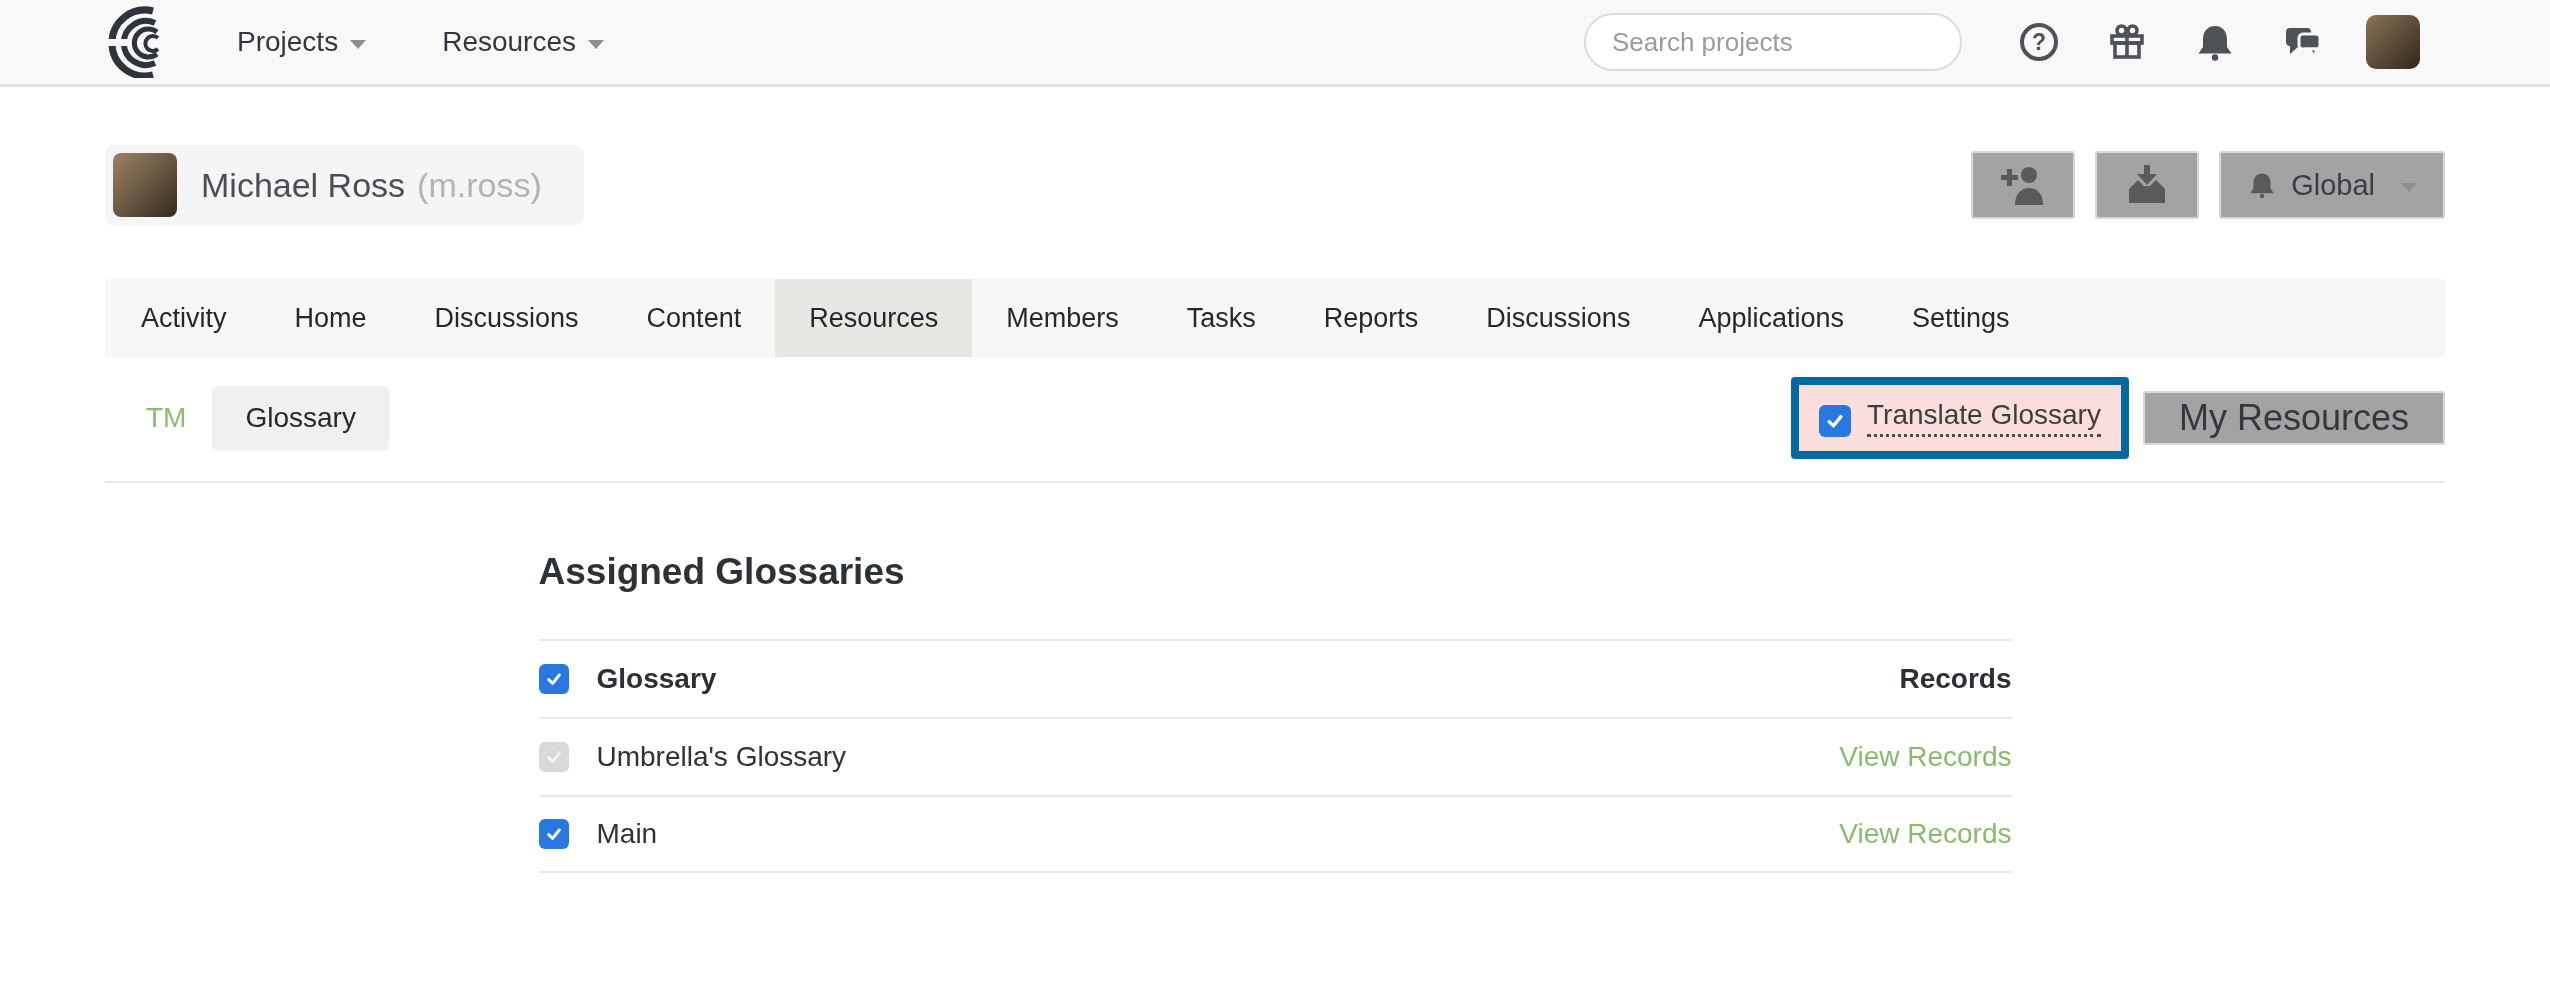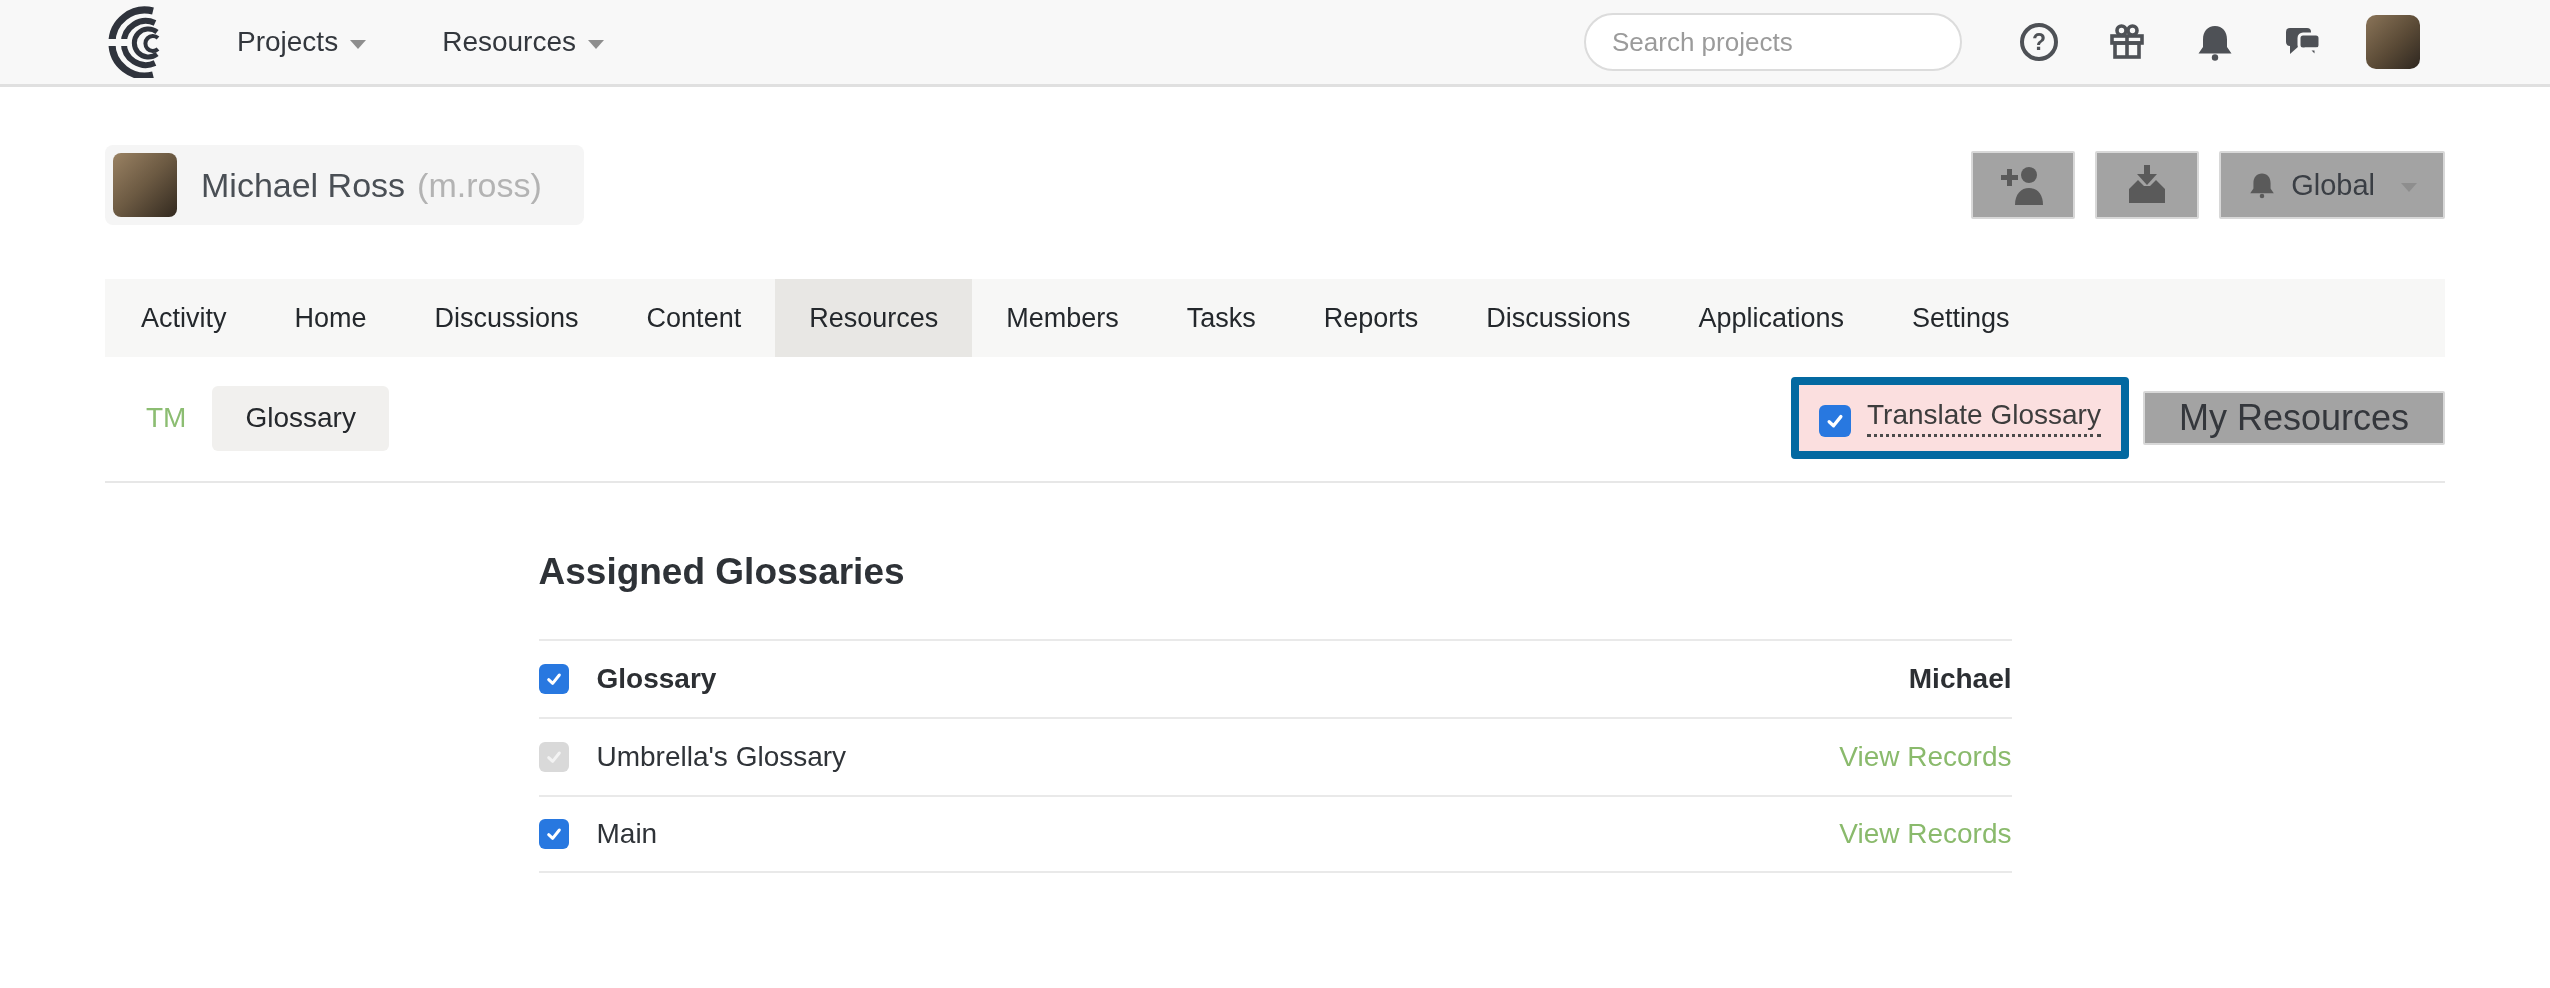--- a/index.html
+++ b/index.html
@@ -226,21 +226,21 @@
 
     <div class="gl-table">
 
       <div class="gl-row">
         <div class="checkbox">
           <svg width="20" height="20" viewBox="0 0 30 30">
             <polyline points="7,16 13,21.5 23,9" fill="none" stroke="#fff" stroke-width="4.5" stroke-linecap="round" stroke-linejoin="round"></polyline>
           </svg>
         </div>
         <span class="gl-name bold">Glossary</span>
-        <span class="gl-actions bold">Michael</span>
+        <span class="gl-actions bold">Records</span>
       </div>
 
       <div class="gl-row">
         <div class="checkbox disabled">
           <svg width="20" height="20" viewBox="0 0 30 30">
             <polyline points="7,16 13,21.5 23,9" fill="none" stroke="#f3f3f3" stroke-width="4.5" stroke-linecap="round" stroke-linejoin="round"></polyline>
           </svg>
         </div>
         <span class="gl-name">Umbrella's Glossary</span>
         <span class="gl-actions"><a class="link-green">View Records</a></span>

